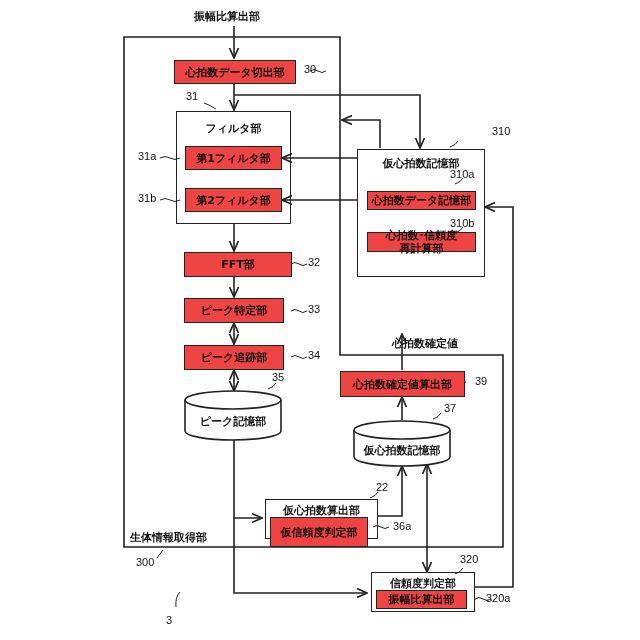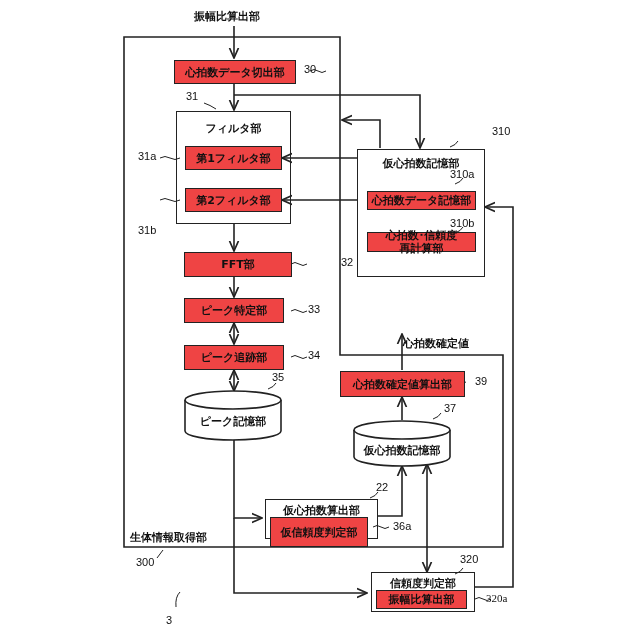--- a/index.html
+++ b/index.html
@@ -99,24 +99,24 @@
 <div class="box" style="left:174px; top:60px; width:122px; height:24px;">心拍数データ切出部</div>
 <div class="num" style="left:304px; top:63px;">30</div>
 
 <div class="num" style="left:186px; top:90px;">31</div>
 <div class="box container" style="left:176px; top:111px; width:115px; height:113px; padding-top:9px;">
   <span>フィルタ部</span>
 </div>
 <div class="box" style="left:185px; top:146px; width:97px; height:24px;">第1フィルタ部</div>
 <div class="num" style="left:138px; top:150px;">31a</div>
 <div class="box" style="left:185px; top:188px; width:97px; height:24px;">第2フィルタ部</div>
-<div class="num" style="left:138px; top:192px;margin-top:32px;">31b</div>
+<div class="num" style="left:138px; top:192px;">31b</div>
 
 <div class="box" style="left:184px; top:252px; width:108px; height:25px;">FFT部</div>
-<div class="num" style="left:308px; top:256px;margin-left:33px;">32</div>
+<div class="num" style="left:308px; top:256px;">32</div>
 
 <div class="box" style="left:184px; top:298px; width:100px; height:25px;">ピーク特定部</div>
 <div class="num" style="left:308px; top:303px;">33</div>
 
 <div class="box" style="left:184px; top:345px; width:100px; height:25px;">ピーク追跡部</div>
 <div class="num" style="left:308px; top:349px;">34</div>
 
 <div class="num" style="left:272px; top:371px;">35</div>
 <div class="cyl-text" style="left:185px; top:414px; width:96px;">ピーク記憶部</div>
 
@@ -125,21 +125,21 @@
   <span>仮心拍数記憶部</span>
 </div>
 <div class="num" style="left:450px; top:168px;">310a</div>
 <div class="box" style="left:367px; top:191px; width:109px; height:19px;">心拍数データ記憶部</div>
 <div class="num" style="left:450px; top:217px;">310b</div>
 <div class="box two-line" style="left:367px; top:232px; width:109px; height:20px;">
   <span>心拍数･信頼度</span>
   <span>再計算部</span>
 </div>
 
-<div class="label" style="left:403px; top:336px;">心拍数確定値</div>
+<div class="label" style="left:392px; top:336px;">心拍数確定値</div>
 
 <div class="box" style="left:340px; top:371px; width:125px; height:26px;">心拍数確定値算出部</div>
 <div class="num" style="left:475px; top:375px;">39</div>
 
 <div class="num" style="left:444px; top:402px;">37</div>
 <div class="cyl-text" style="left:354px; top:443px; width:96px;">仮心拍数記憶部</div>
 
 <div class="num" style="left:376px; top:481px;">22</div>
 <div class="box container" style="left:265px; top:499px; width:113px; height:40px; padding-top:3px;">
   <span>仮心拍数算出部</span>
@@ -148,15 +148,15 @@
 <div class="num" style="left:393px; top:520px;">36a</div>
 
 <div class="label" style="left:130px; top:530px;">生体情報取得部</div>
 <div class="num" style="left:136px; top:556px;">300</div>
 
 <div class="num" style="left:460px; top:553px;">320</div>
 <div class="box container" style="left:371px; top:572px; width:104px; height:40px; padding-top:3px;">
   <span>信頼度判定部</span>
 </div>
 <div class="box" style="left:376px; top:590px; width:91px; height:19px;">振幅比算出部</div>
-<div class="num" style="left:486px; top:592px;font-family:Liberation Serif, serif;">320a</div>
+<div class="num" style="left:486px; top:592px;">320a</div>
 
 <div class="num" style="left:166px; top:614px;">3</div>
 
 </body></html>

